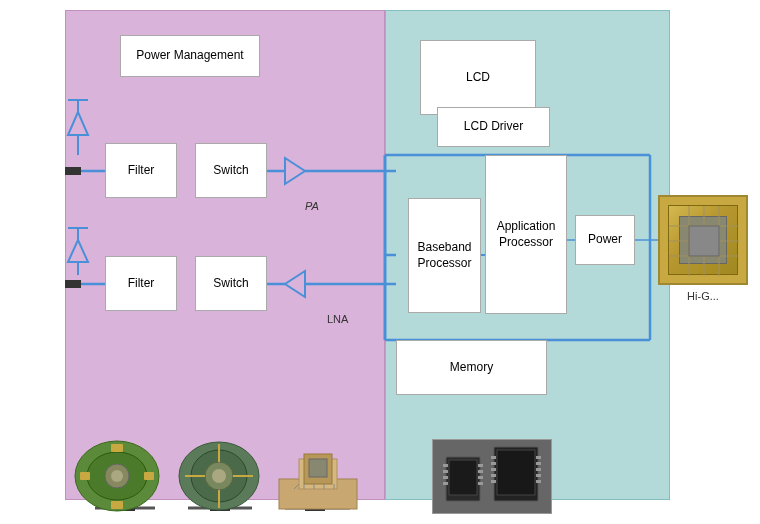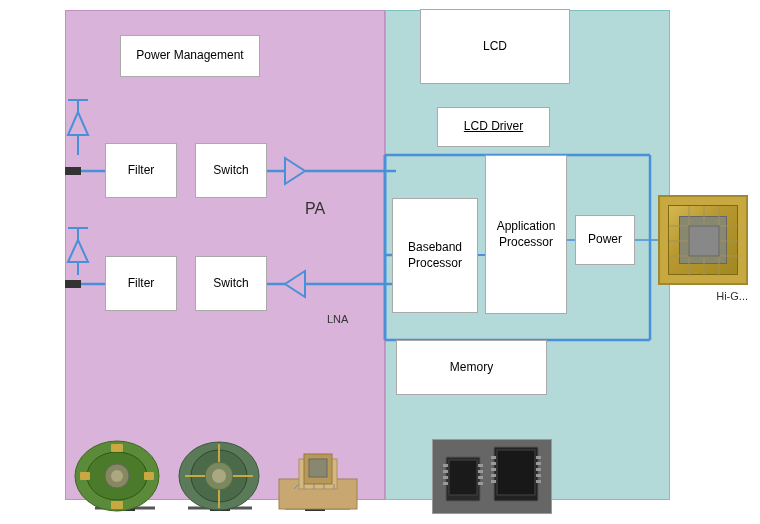--- a/index.html
+++ b/index.html
@@ -92,39 +92,38 @@
     .box-switch-bottom {
       left: 195px;
       top: 256px;
       width: 72px;
       height: 55px;
     }
 
     
     .box-lcd {
       left: 420px;
-      top: 9px;
-      width: 150px;
+      top: 40px;
+      width: 116px;
       height: 75px;
     }
 
     
     .box-lcd-driver {
       left: 437px;
       top: 107px;
       width: 113px;
       height: 40px;
-      text-decoration: underline;
     }
 
     
     .box-baseband {
-      left: 392px;
+      left: 408px;
       top: 198px;
-      width: 86px;
+      width: 73px;
       height: 115px;
     }
 
     
     .box-app {
       left: 485px;
       top: 155px;
       width: 82px;
       height: 159px;
     }
@@ -153,22 +152,23 @@
       width: 760px;
       height: 524px;
       pointer-events: none;
     }
 
     
     .label-pa {
       position: absolute;
       left: 305px;
       top: 200px;
-      font-size: 16px;
+      font-size: 11px;
       color: #333;
+      font-style: italic;
     }
 
     
     .label-lna {
       position: absolute;
       left: 305px;
       top: 313px;
       font-size: 11px;
       color: #333;
       padding-left: 22px;
@@ -206,21 +206,21 @@
       border: 1px solid #666;
     }
 
     .label-hig {
       position: absolute;
       left: 658px;
       top: 290px;
       font-size: 11px;
       color: #333;
       width: 90px;
-      text-align: right;
+      text-align: center;
     }
   </style>
 </head>
 <body>
 
 <div class="diagram-container">
 
   <div class="section-left"></div>
 
   <div class="section-right"></div>

